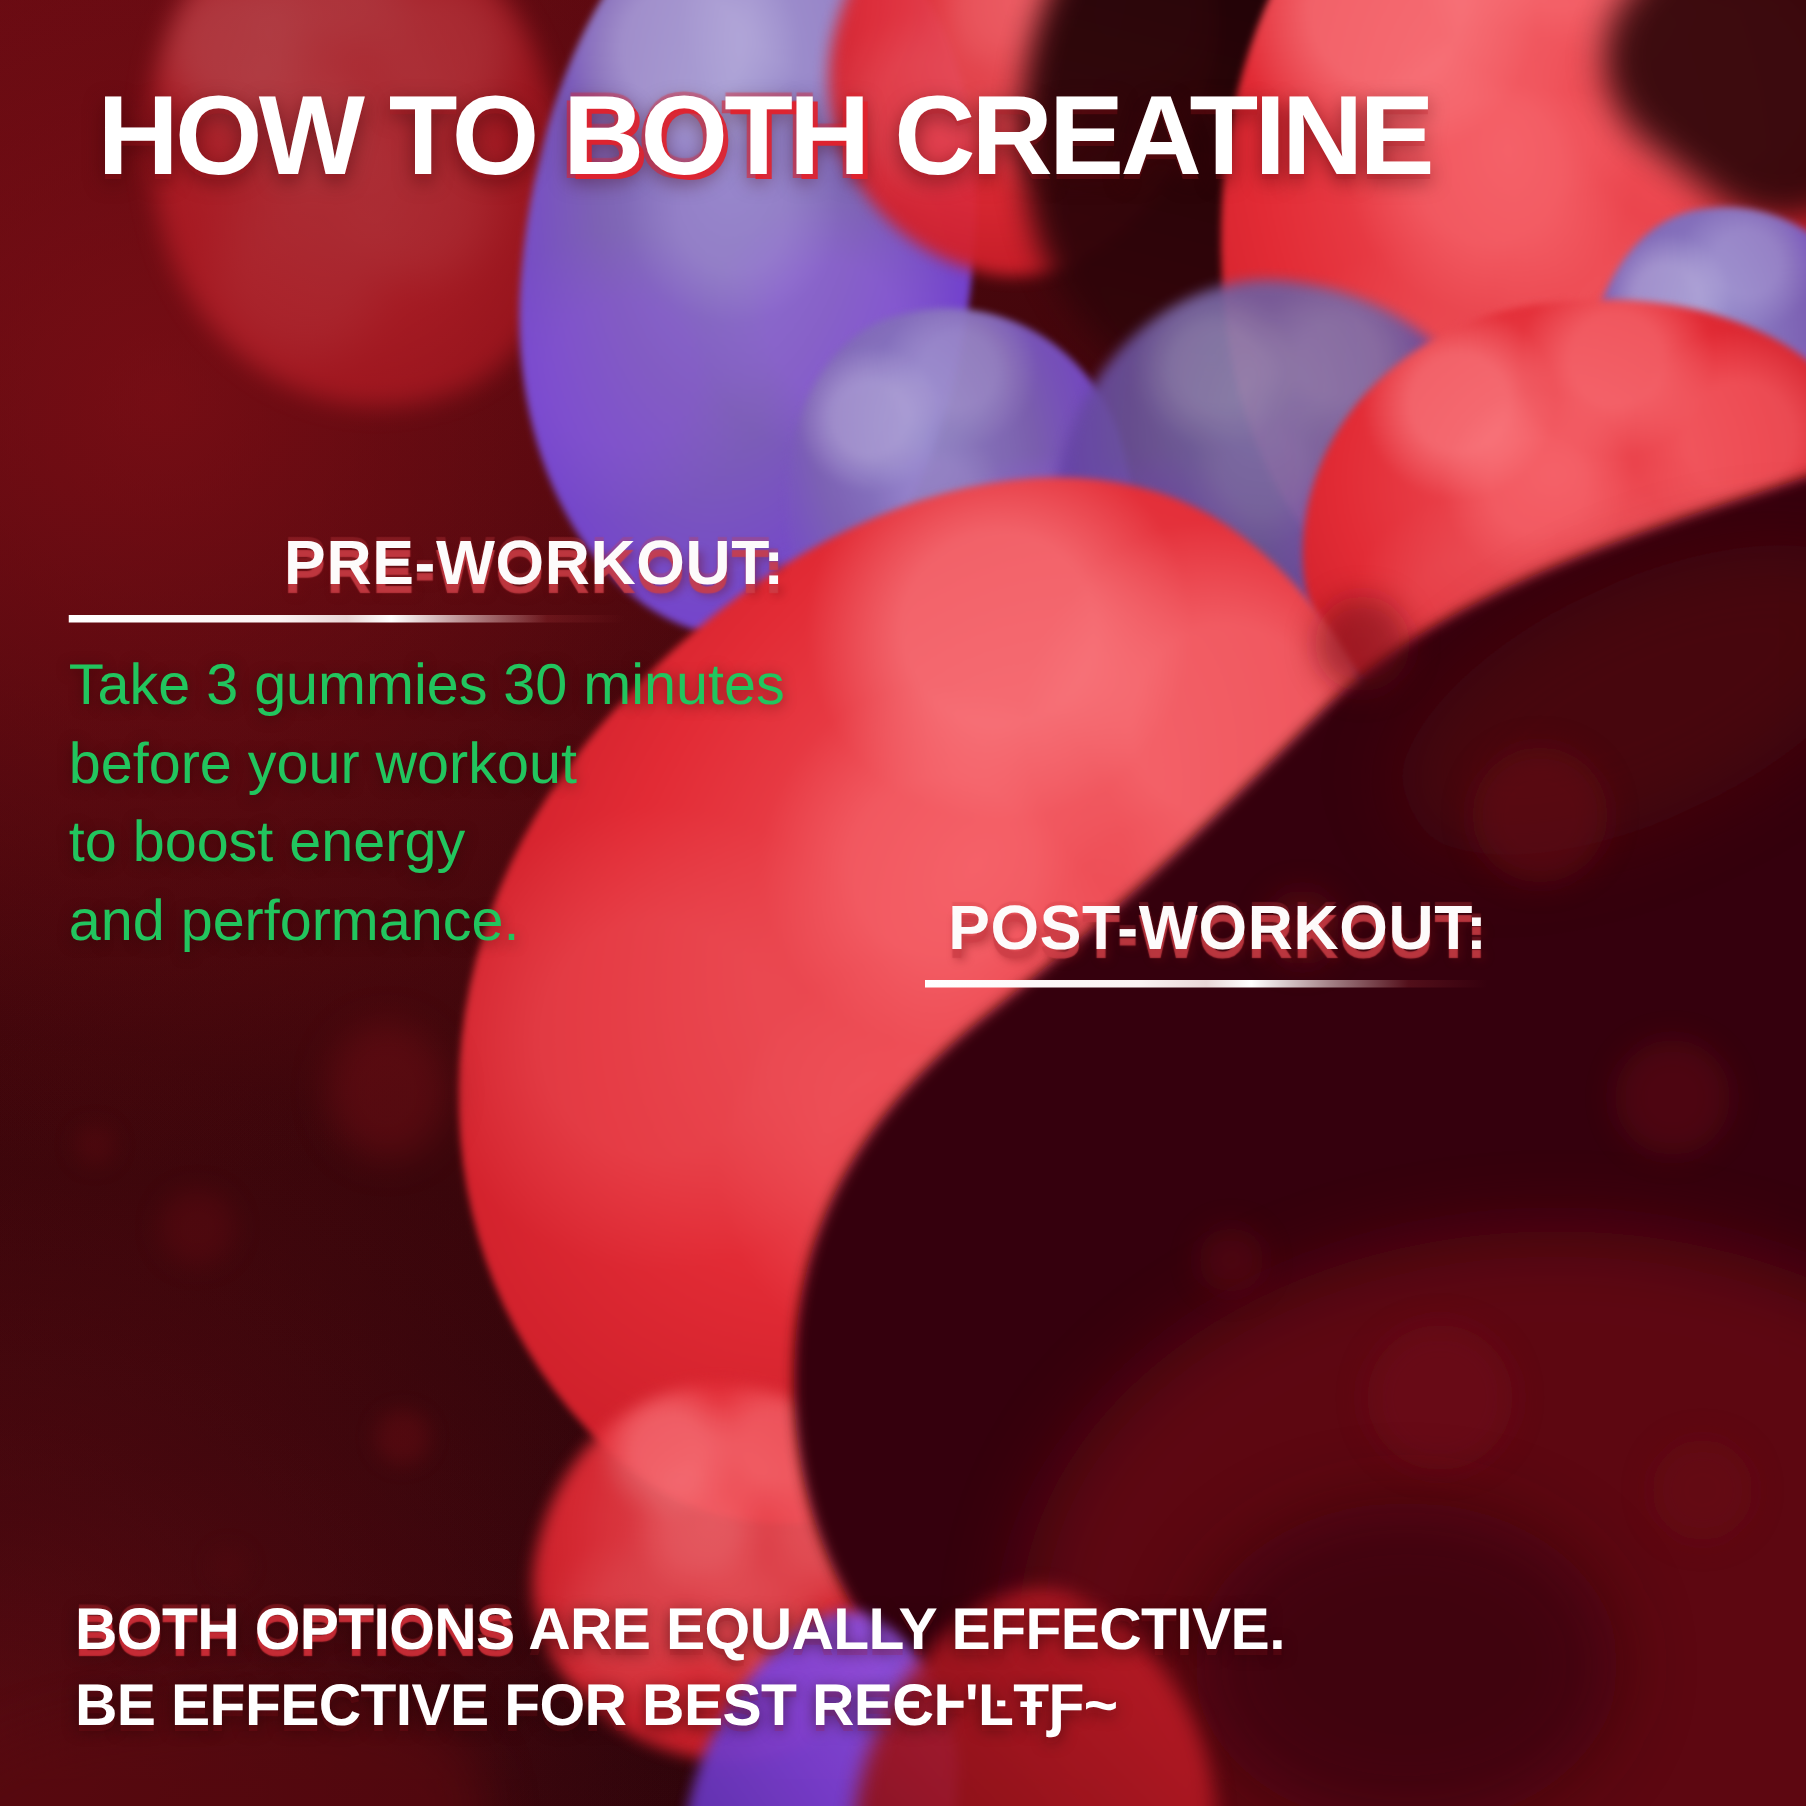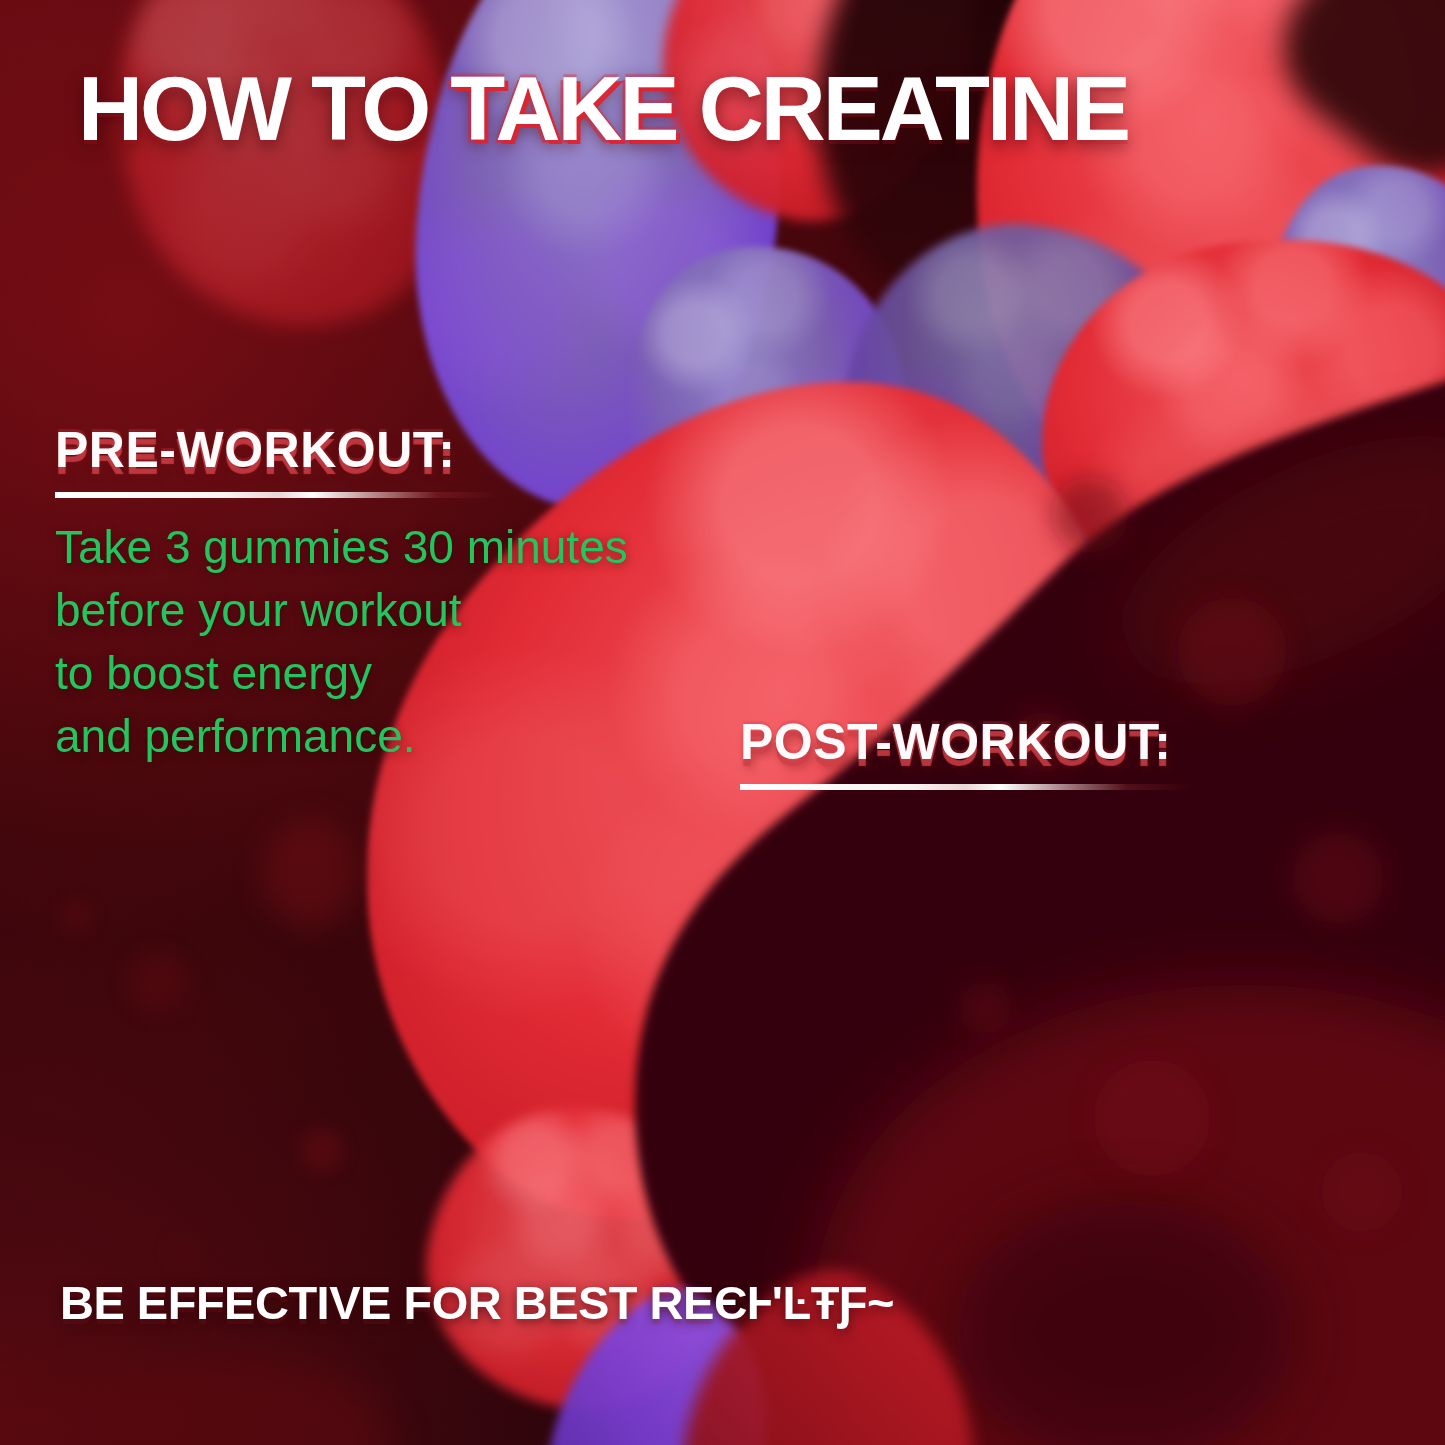--- a/index.html
+++ b/index.html
@@ -55,20 +55,21 @@
   }
   .title .t-line{display:block;}
   .title .hl{
     text-shadow:4px 4px 0 rgba(226,33,43,.9), -3px 3px 0 rgba(226,33,43,.55),
                 0 -3px 1px rgba(226,33,43,.4), 0 6px 16px rgba(60,4,8,.55);
   }
   .sec{position:absolute;z-index:10;color:#fff;}
   .sec h2{
     margin:0;font-size:50px;font-weight:700;letter-spacing:.5px;color:#fdfbfb;white-space:nowrap;
     text-shadow:0 7px 1px rgba(206,62,70,.85), 3px 9px 8px rgba(110,12,18,.4), 0 -3px 1px rgba(206,62,70,.3);
+    text-align:right;
   }
   .rule{
     height:6px;margin-top:13px;
     background:linear-gradient(90deg,#ffffff 0%,#fbf3f3 38%,#e9d6d6 50%,#ffffff 58%,
                rgba(255,236,236,.55) 72%,rgba(170,60,64,.25) 86%,rgba(90,12,16,0) 100%);
   }
   .sec p{
     margin:18px 0 0;font-size:46px;line-height:63px;font-weight:400;color:#22c55e;
     white-space:pre-line;text-shadow:0 2px 10px rgba(40,3,6,.5);
   }
@@ -136,34 +137,35 @@
     <circle cx="1362" cy="1192" r="40" fill="#6b0c13" opacity=".5" filter="url(#fb12)"></circle>
     <circle cx="985" cy="1008" r="26" fill="#6b0c13" opacity=".4" filter="url(#fb12)"></circle>
     <ellipse cx="1125" cy="1332" rx="170" ry="130" fill="#2c0408" opacity=".55" filter="url(#fb30)"></ellipse>
   </svg>
 
   <div class="decor front" style="left:548px;top:1296px;width:215px;height:310px;transform:rotate(33deg);background:linear-gradient(200deg,#9a5ae8 0%,#7b3fd2 45%,#4f289e 100%);filter:blur(5px);border-radius:28% 72% 30% 70%/40% 60% 36% 64%;opacity:.95;"></div>
   <div class="decor front" style="left:676px;top:1286px;width:300px;height:360px;transform:rotate(30deg);background:linear-gradient(195deg,#c01c27 0%,#97131c 60%,#6f0d14 100%);filter:blur(8px);border-radius:30% 70% 32% 68%/42% 58% 38% 62%;opacity:.92;"></div>
   <div class="decor front" style="left:-70px;top:1365px;width:460px;height:220px;transform:rotate(-7deg);background:#58090f;filter:blur(20px);opacity:.75;border-radius:40%;"></div>
 
   <h1 class="title">
-    <span class="t-line"><span>HOW TO </span><span class="hl">TAKE</span><span> CREATINE</span></span>
+    <span class="t-line"><span>HOW TO </span><span class="hl">BOTH</span><span> CREATINE</span></span>
   </h1>
 
   <section class="sec sec-pre">
     <h2>PRE-WORKOUT:</h2>
     <div class="rule"></div>
     <p>Take 3 gummies 30 minutes
 before your workout
 to boost energy
 and performance.</p>
   </section>
 
   <section class="sec sec-post">
     <h2>POST-WORKOUT:</h2>
     <div class="rule"></div>
   </section>
 
   <div class="footer">
+    <span class="f-line"><span class="f-hl">BOTH OPTIONS</span><span> ARE EQUALLY EFFECTIVE.</span></span>
     <span class="f-line">BE EFFECTIVE FOR BEST REЄⱵ'ĿŦƑ~</span>
   </div>
 
 </div>
 
 </body></html>

